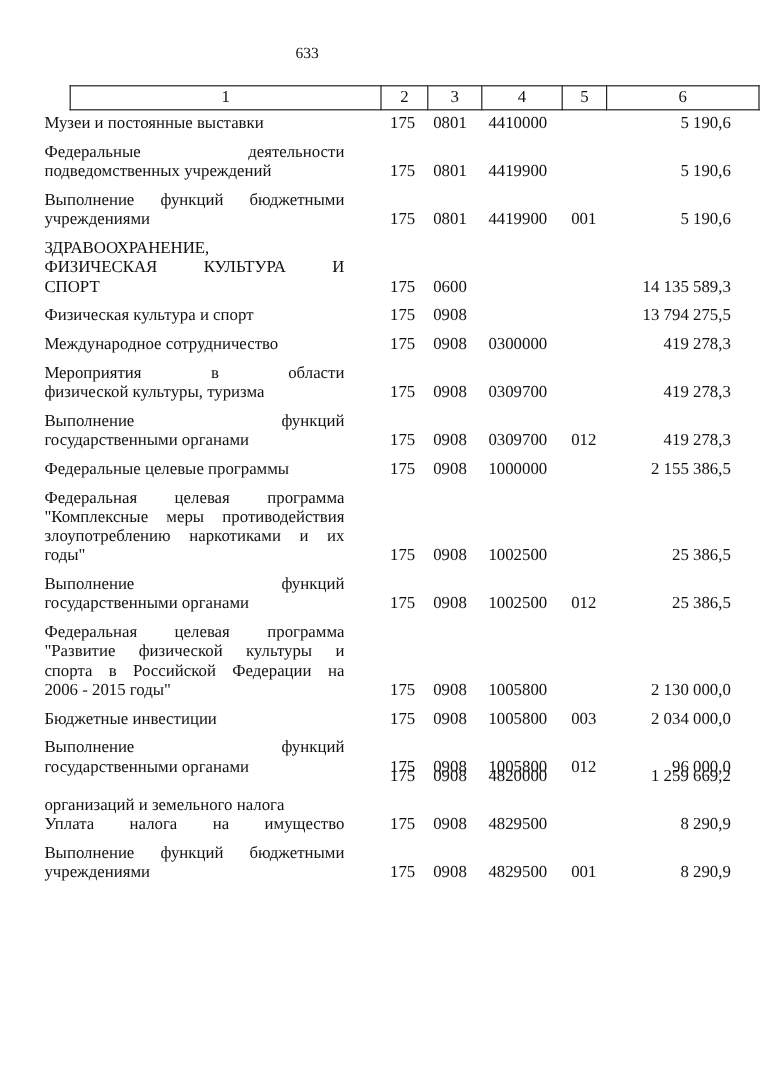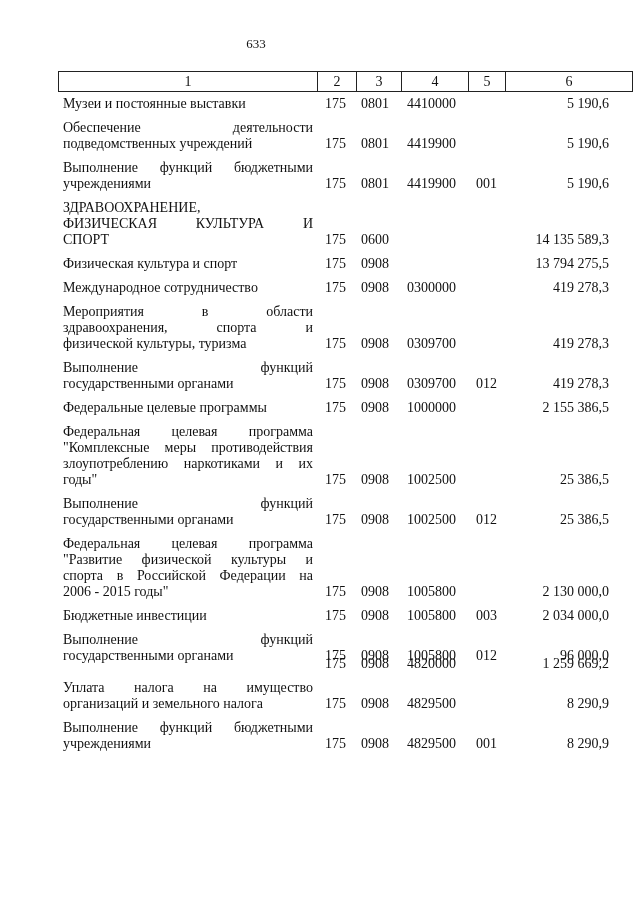--- a/index.html
+++ b/index.html
@@ -22,21 +22,21 @@
     }
     .c1 { width: 258px; } .c2 { width: 38px; } .c3 { width: 44px; }
     .c4 { width: 66px; } .c5 { width: 36px; } .c6 { width: 126px; }
 
     .rows { position: absolute; top: 96px; left: 0; width: 640px; }
     .row {
       position: relative; display: flex; align-items: flex-end;
       font-size: 14px; line-height: 16px; margin-bottom: 8px;
     }
     .desc {
-      margin-left: 63px; width: 250px; text-align: justify;
+      margin-left: 37px; width: 250px; text-align: justify;
       text-align-last: left;
     }
     .desc .line { display: block; text-align: justify; text-align-last: justify; }
     .desc .line.last { text-align-last: left; }
     .col2 { position: absolute; left: 325px; bottom: 0; }
     .col3 { position: absolute; left: 361px; bottom: 0; }
     .col4 { position: absolute; left: 407px; bottom: 0; }
     .col5 { position: absolute; left: 476px; bottom: 0; }
     .col6 { position: absolute; right: 31px; bottom: 0; text-align: right; margin-top: 35px; }
   </style>
@@ -64,21 +64,21 @@
         <span class="line last">Музеи и постоянные выставки</span>
       </div>
       <span class="col2">175</span>
       <span class="col3">0801</span>
       <span class="col4">4410000</span>
       <span class="col5"></span>
       <span class="col6">5 190,6</span>
     </div>
     <div class="row">
       <div class="desc">
-        <span class="line">Обеспечение деятельности</span>
+        <span class="line">Федеральные деятельности</span>
         <span class="line last">подведомственных учреждений</span>
       </div>
       <span class="col2">175</span>
       <span class="col3">0801</span>
       <span class="col4">4419900</span>
       <span class="col5"></span>
       <span class="col6">5 190,6</span>
     </div>
     <div class="row">
       <div class="desc">
@@ -119,21 +119,20 @@
       </div>
       <span class="col2">175</span>
       <span class="col3">0908</span>
       <span class="col4">0300000</span>
       <span class="col5"></span>
       <span class="col6">419 278,3</span>
     </div>
     <div class="row">
       <div class="desc">
         <span class="line">Мероприятия в области</span>
-        <span class="line">здравоохранения, спорта и</span>
         <span class="line last">физической культуры, туризма</span>
       </div>
       <span class="col2">175</span>
       <span class="col3">0908</span>
       <span class="col4">0309700</span>
       <span class="col5"></span>
       <span class="col6">419 278,3</span>
     </div>
     <div class="row">
       <div class="desc">
@@ -218,22 +217,22 @@
       <div class="desc">
       </div>
       <span class="col2">175</span>
       <span class="col3">0908</span>
       <span class="col4">4820000</span>
       <span class="col5"></span>
       <span class="col6">1 259 669,2</span>
     </div>
     <div class="row">
       <div class="desc">
+        <span class="line last">организаций и земельного налога</span>
         <span class="line">Уплата налога на имущество</span>
-        <span class="line last">организаций и земельного налога</span>
       </div>
       <span class="col2">175</span>
       <span class="col3">0908</span>
       <span class="col4">4829500</span>
       <span class="col5"></span>
       <span class="col6">8 290,9</span>
     </div>
     <div class="row">
       <div class="desc">
         <span class="line">Выполнение функций бюджетными</span>

